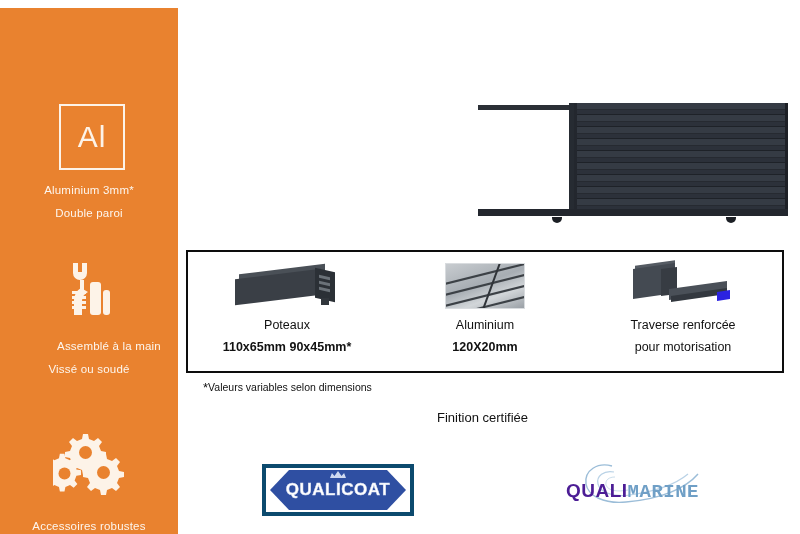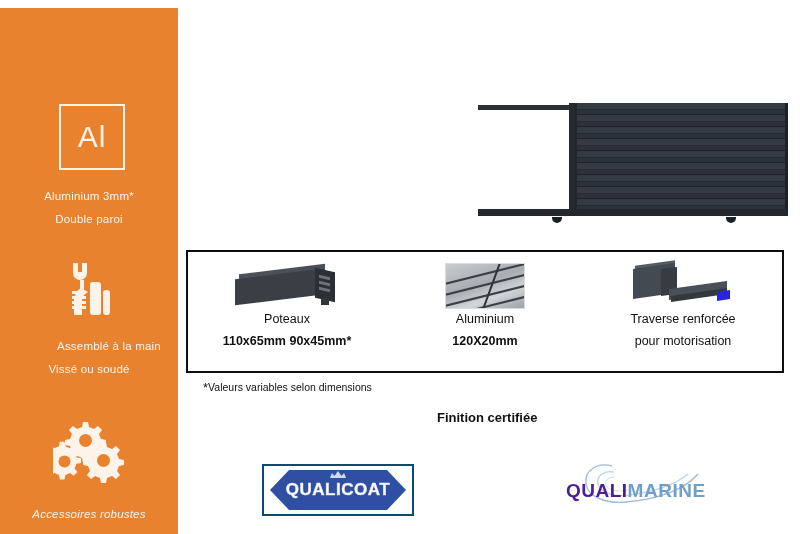--- a/index.html
+++ b/index.html
@@ -81,21 +81,21 @@
   }
   .comp-row{
     display:flex;height:100%;align-items:flex-start;
   }
   .comp{
     flex:1;height:100%;display:flex;flex-direction:column;align-items:center;
     padding-top:8px;box-sizing:border-box;
   }
   .comp-img{height:52px;display:flex;align-items:center;justify-content:center;}
   .comp-title{
-    font-size:12.5px;color:#111;text-align:center;line-height:1.25;
+    font-size:12.5px;color:#111;margin-top:6px;text-align:center;line-height:1.25;
     white-space:nowrap;
   }
   .comp-sub{
     font-size:12.5px;color:#111;margin-top:6px;text-align:left;line-height:1.25;
     font-weight:700;white-space:nowrap;
   }
   .comp-sub.light{font-weight:400;}
 
   
   .post3d{position:relative;width:104px;height:42px;}
@@ -187,27 +187,27 @@
   }
   .roue .footl{left:0px;transform:skewY(8deg);}
   .roue .footr{left:56px;transform:skewY(-8deg);}
 
   
   .footnote{
     position:absolute;left:203px;top:381px;font-size:10.5px;color:#111;
   }
   .footnote .star{font-size:13px;vertical-align:top;line-height:1;}
   .cert-title{
-    position:absolute;left:437px;top:410px;font-size:13px;font-weight:700;color:#111;
+    position:absolute;left:437px;top:410px;font-size:13px;font-weight:400;color:#111;
   }
 
   
   .qualicoat{
     position:absolute;left:262px;top:464px;width:152px;height:52px;
-    border:2px solid #0c4a6e;background:#fff;box-sizing:border-box;
+    border:4px solid #0c4a6e;background:#fff;box-sizing:border-box;
     display:flex;align-items:center;justify-content:center;overflow:hidden;
   }
   .qc-diamond{
     position:relative;width:136px;height:40px;
     background:#2f4fa2;
     clip-path:polygon(14% 0,86% 0,100% 50%,86% 100%,14% 100%,0 50%);
     display:flex;align-items:center;justify-content:center;
   }
   .qc-text{
     font-family:"Liberation Sans", sans-serif;font-weight:700;font-size:17px;
@@ -224,34 +224,34 @@
   .qualimarine{
     position:absolute;left:556px;top:468px;width:170px;height:46px;
   }
   .qm-wave{position:absolute;left:22px;top:-8px;}
   .qm-text{
     position:absolute;left:10px;top:12px;
     font-family:"Liberation Sans", sans-serif;font-weight:700;font-size:19px;
     letter-spacing:.5px;
   }
   .qm-a{color:#4c1d95;}
-  .qm-b{color:#6f9fc6;}
+  .qm-b{color:#6f9fc6;font-family:Liberation Mono, monospace;}
 </style>
 </head>
 <body>
 
 <div class="page">
 
   <div class="sidebar">
 
     <div class="side-block" style="top:96px;">
       <div class="icon-wrap">
         <div class="al-box">Al</div>
       </div>
-      <div class="side-label" style="margin-top:22px;">Aluminium 3mm*</div>
+      <div class="side-label" style="margin-top:16px;">Aluminium 3mm*</div>
       <div class="side-label">Double paroi</div>
     </div>
 
     <div class="side-block" style="top:252px;">
       <div class="icon-wrap">
         <svg width="60" height="60" viewBox="0 0 60 60">
           <path d="M16 3 l0 9 l4 0 l0 -9 l5 0 l0 10 a7 7 0 0 1 -14 0 l0 -10 z" fill="#fdf3e8"></path>
           <path d="M18 20 l0 10 l4 0 l0 -10 z" fill="#fdf3e8"></path>
           <path d="M19 28 c-5 3 -7 8 -7 13 l0 14 l8 0 l0 -14 c0 -4 2 -7 6 -9 z" fill="#fdf3e8"></path>
           <rect x="10" y="31" width="14" height="3" fill="#fdf3e8"></rect>
@@ -259,21 +259,21 @@
           <rect x="10" y="41" width="14" height="3" fill="#fdf3e8"></rect>
           <rect x="10" y="46" width="14" height="3" fill="#fdf3e8"></rect>
           <rect x="28" y="22" width="11" height="33" rx="3" fill="#fdf3e8"></rect>
           <rect x="41" y="30" width="7" height="25" rx="3" fill="#fdf3e8"></rect>
         </svg>
       </div>
       <div class="side-label" style="margin-top:16px;padding-left:40px;">Assemblé à la main</div>
       <div class="side-label">Vissé ou soudé</div>
     </div>
 
-    <div class="side-block" style="top:412px;font-style:italic;">
+    <div class="side-block" style="top:424px;">
       <div class="icon-wrap" style="height:70px;">
         <svg width="78" height="66" viewBox="0 0 78 66">
           <g fill="#fdf3e8">
             <path d="M30 2 l5 0 l1 5 l5 2 l4 -3 l4 4 l-3 4 l2 5 l5 1 l0 5 l-5 1 l-2 5 l3 4 l-4 4 l-4 -3 l-5 2 l-1 5 l-5 0 l-1 -5 l-5 -2 l-4 3 l-4 -4 l3 -4 l-2 -5 l-5 -1 l0 -5 l5 -1 l2 -5 l-3 -4 l4 -4 l4 3 l5 -2 z"></path>
             <circle cx="32.5" cy="20.5" r="6.5" fill="#e9822f"></circle>
             <path d="M58 22 l5 0 l1 5 l5 2 l4 -3 l4 4 l-3 4 l2 5 l5 1 l0 5 l-5 1 l-2 5 l3 4 l-4 4 l-4 -3 l-5 2 l-1 5 l-5 0 l-1 -5 l-5 -2 l-4 3 l-4 -4 l3 -4 l-2 -5 l-5 -1 l0 -5 l5 -1 l2 -5 l-3 -4 l4 -4 l4 3 l5 -2 z" transform="translate(-10,0)"></path>
             <circle cx="50.5" cy="40.5" r="6.5" fill="#e9822f"></circle>
             <path d="M14 28 l5 0 l1 5 l5 2 l4 -3 l4 4 l-3 4 l2 5 l5 1 l0 5 l-5 1 l-2 5 l3 4 l-4 4 l-4 -3 l-5 2 l-1 5 l-5 0 l-1 -5 l-5 -2 l-4 3 l-4 -4 l3 -4 l-2 -5 l-5 -1 l0 -5 l5 -1 l2 -5 l-3 -4 l4 -4 l4 3 l5 -2 z" transform="translate(-6,-4) scale(0.92)"></path>
             <circle cx="11.5" cy="41.5" r="6" fill="#e9822f"></circle>
           </g>

